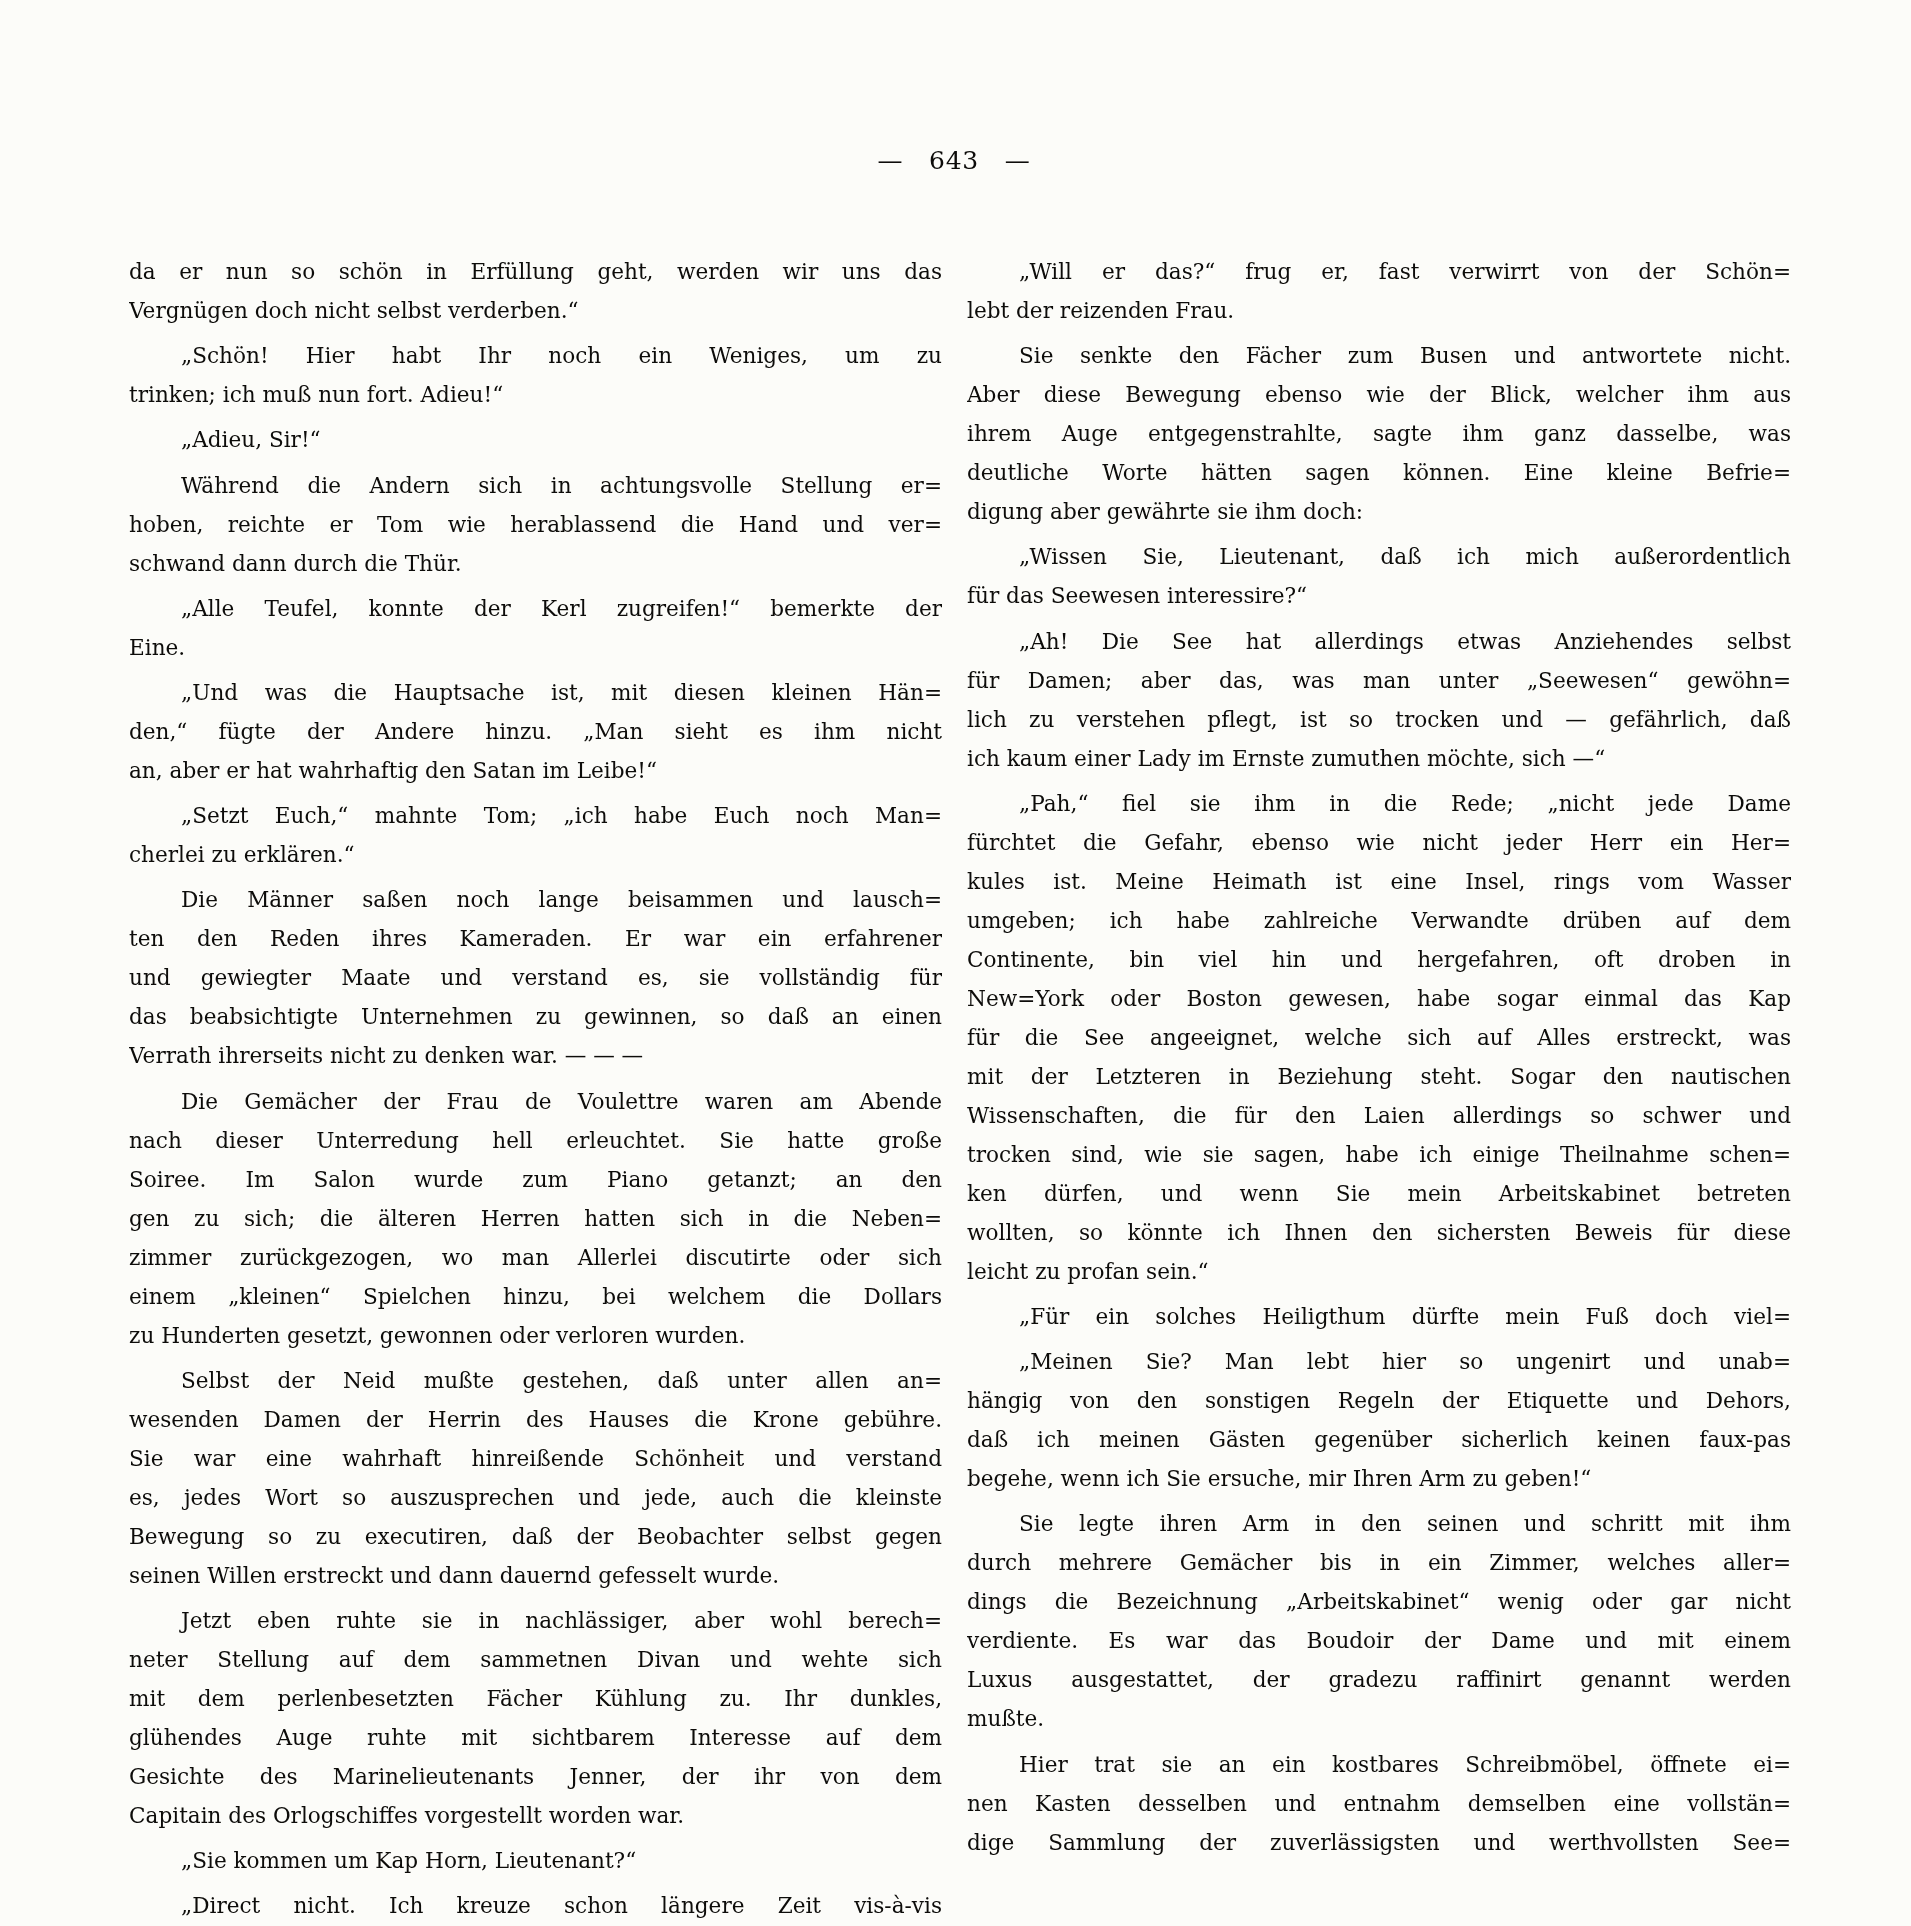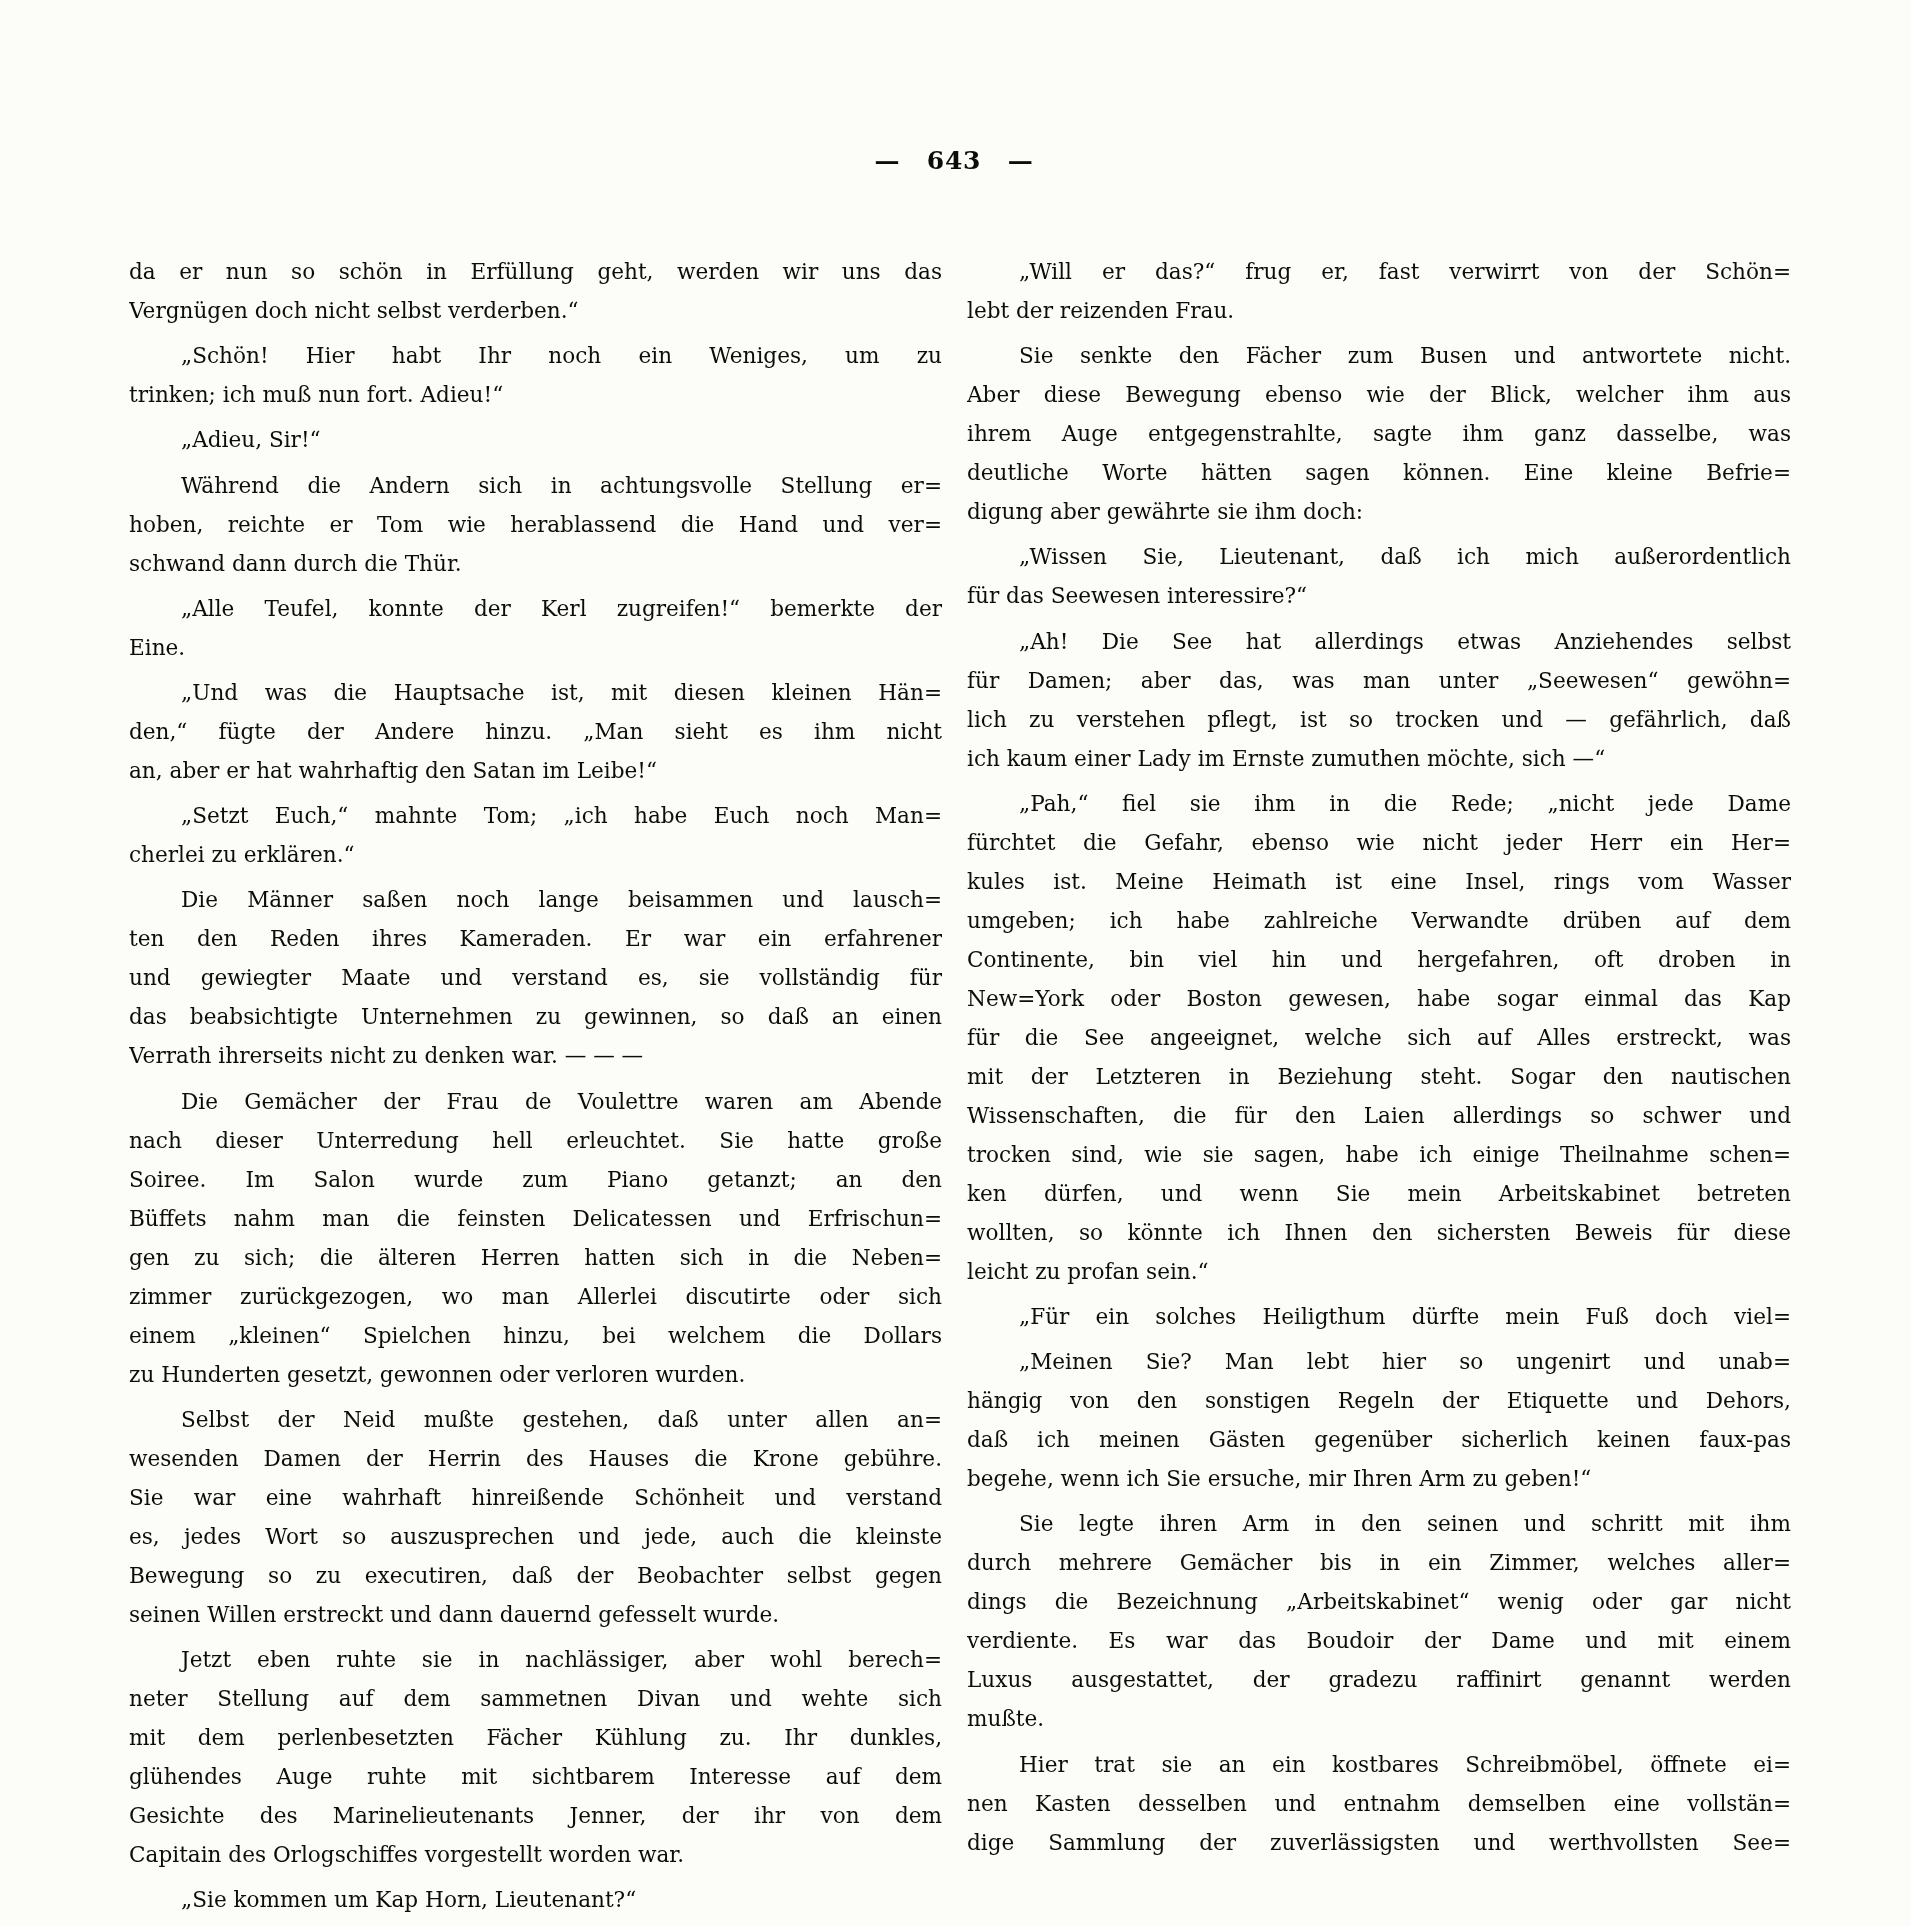--- a/index.html
+++ b/index.html
@@ -7,21 +7,21 @@
     width: 1911px; height: 2703px;
     background: #fcfcf9;
     position: relative;
     font-family: "DejaVu Serif", "Liberation Serif", serif;
     color: #0d0c0a;
     overflow: hidden;
   }
   .page { position: absolute; inset: 0; }
   .page-header {
     position: absolute; left: 116px; top: 146px; width: 1676px;
-    text-align: center; font-size: 25px; font-weight: bold;
+    text-align: center; font-size: 25px; font-weight: normal;
     word-spacing: 17px; letter-spacing: 0.8px;
   }
   .col {
     position: absolute; top: 252px;
     font-size: 21.6px; line-height: 39px;
   }
   .col-left  { left: 129px;  width: 813px; }
   .col-right { left: 967px; width: 824px; }
   .line {
     text-align: justify;
@@ -61,21 +61,20 @@
       <div class="line pstart">„Setzt Euch,“ mahnte Tom; „ich habe Euch noch Man=</div>
       <div class="line pend">cherlei zu erklären.“</div>
       <div class="line pstart">Die Männer saßen noch lange beisammen und lausch=</div>
       <div class="line">ten den Reden ihres Kameraden. Er war ein erfahrener</div>
       <div class="line">und gewiegter Maate und verstand es, sie vollständig für</div>
       <div class="line">das beabsichtigte Unternehmen zu gewinnen, so daß an einen</div>
       <div class="line pend">Verrath ihrerseits nicht zu denken war. — — —</div>
       <div class="line pstart">Die Gemächer der Frau de Voulettre waren am Abende</div>
       <div class="line">nach dieser Unterredung hell erleuchtet. Sie hatte große</div>
       <div class="line">Soiree. Im Salon wurde zum Piano getanzt; an den</div>
-      <div class="line">Büffets nahm man die feinsten Delicatessen und Erfrischun=</div>
       <div class="line">gen zu sich; die älteren Herren hatten sich in die Neben=</div>
       <div class="line">zimmer zurückgezogen, wo man Allerlei discutirte oder sich</div>
       <div class="line">einem „kleinen“ Spielchen hinzu, bei welchem die Dollars</div>
       <div class="line pend">zu Hunderten gesetzt, gewonnen oder verloren wurden.</div>
       <div class="line pstart">Selbst der Neid mußte gestehen, daß unter allen an=</div>
       <div class="line">wesenden Damen der Herrin des Hauses die Krone gebühre.</div>
       <div class="line">Sie war eine wahrhaft hinreißende Schönheit und verstand</div>
       <div class="line">es, jedes Wort so auszusprechen und jede, auch die kleinste</div>
       <div class="line">Bewegung so zu executiren, daß der Beobachter selbst gegen</div>
       <div class="line pend">seinen Willen erstreckt und dann dauernd gefesselt wurde.</div>

